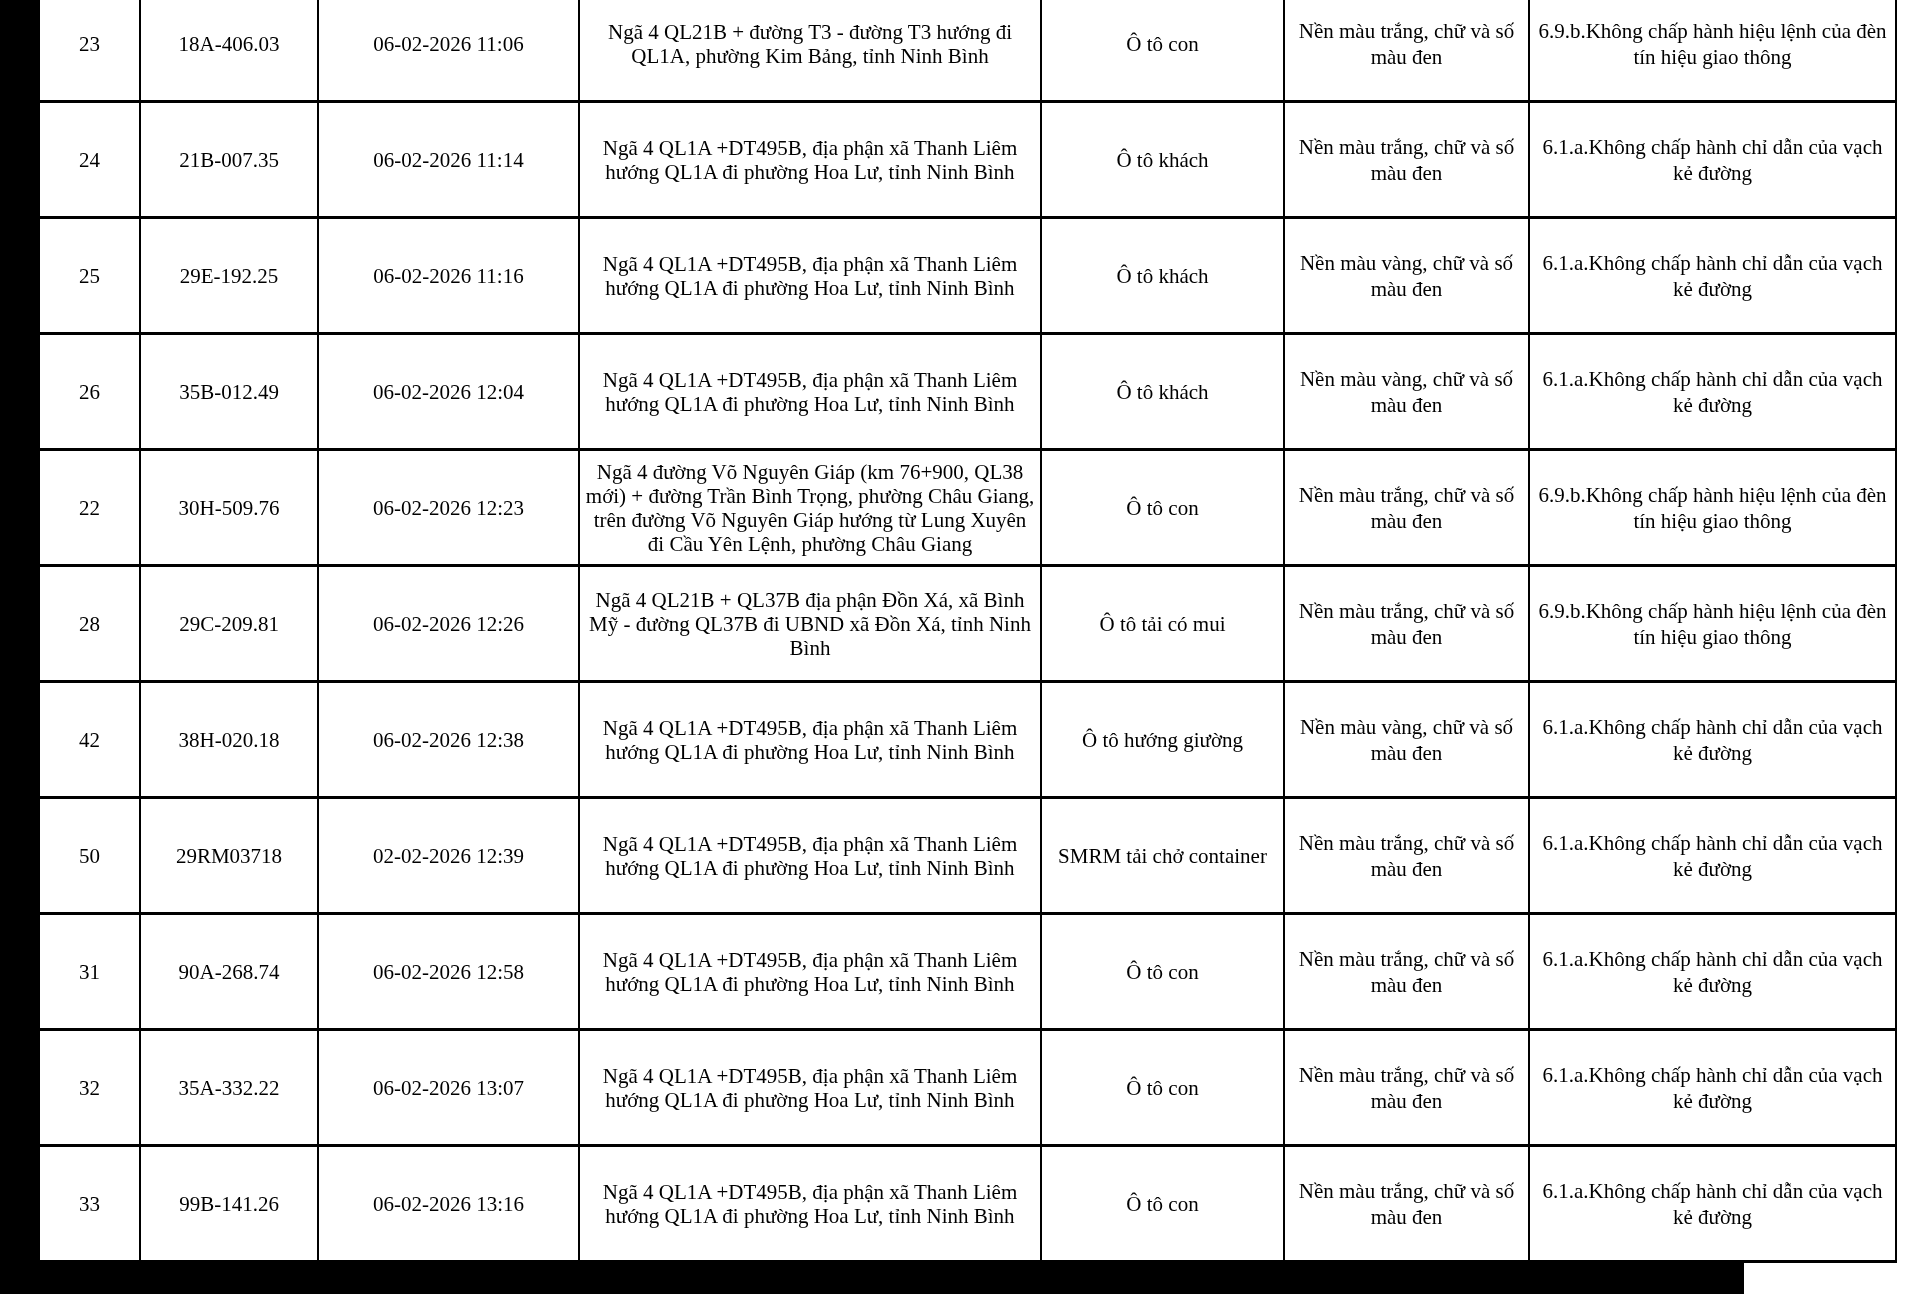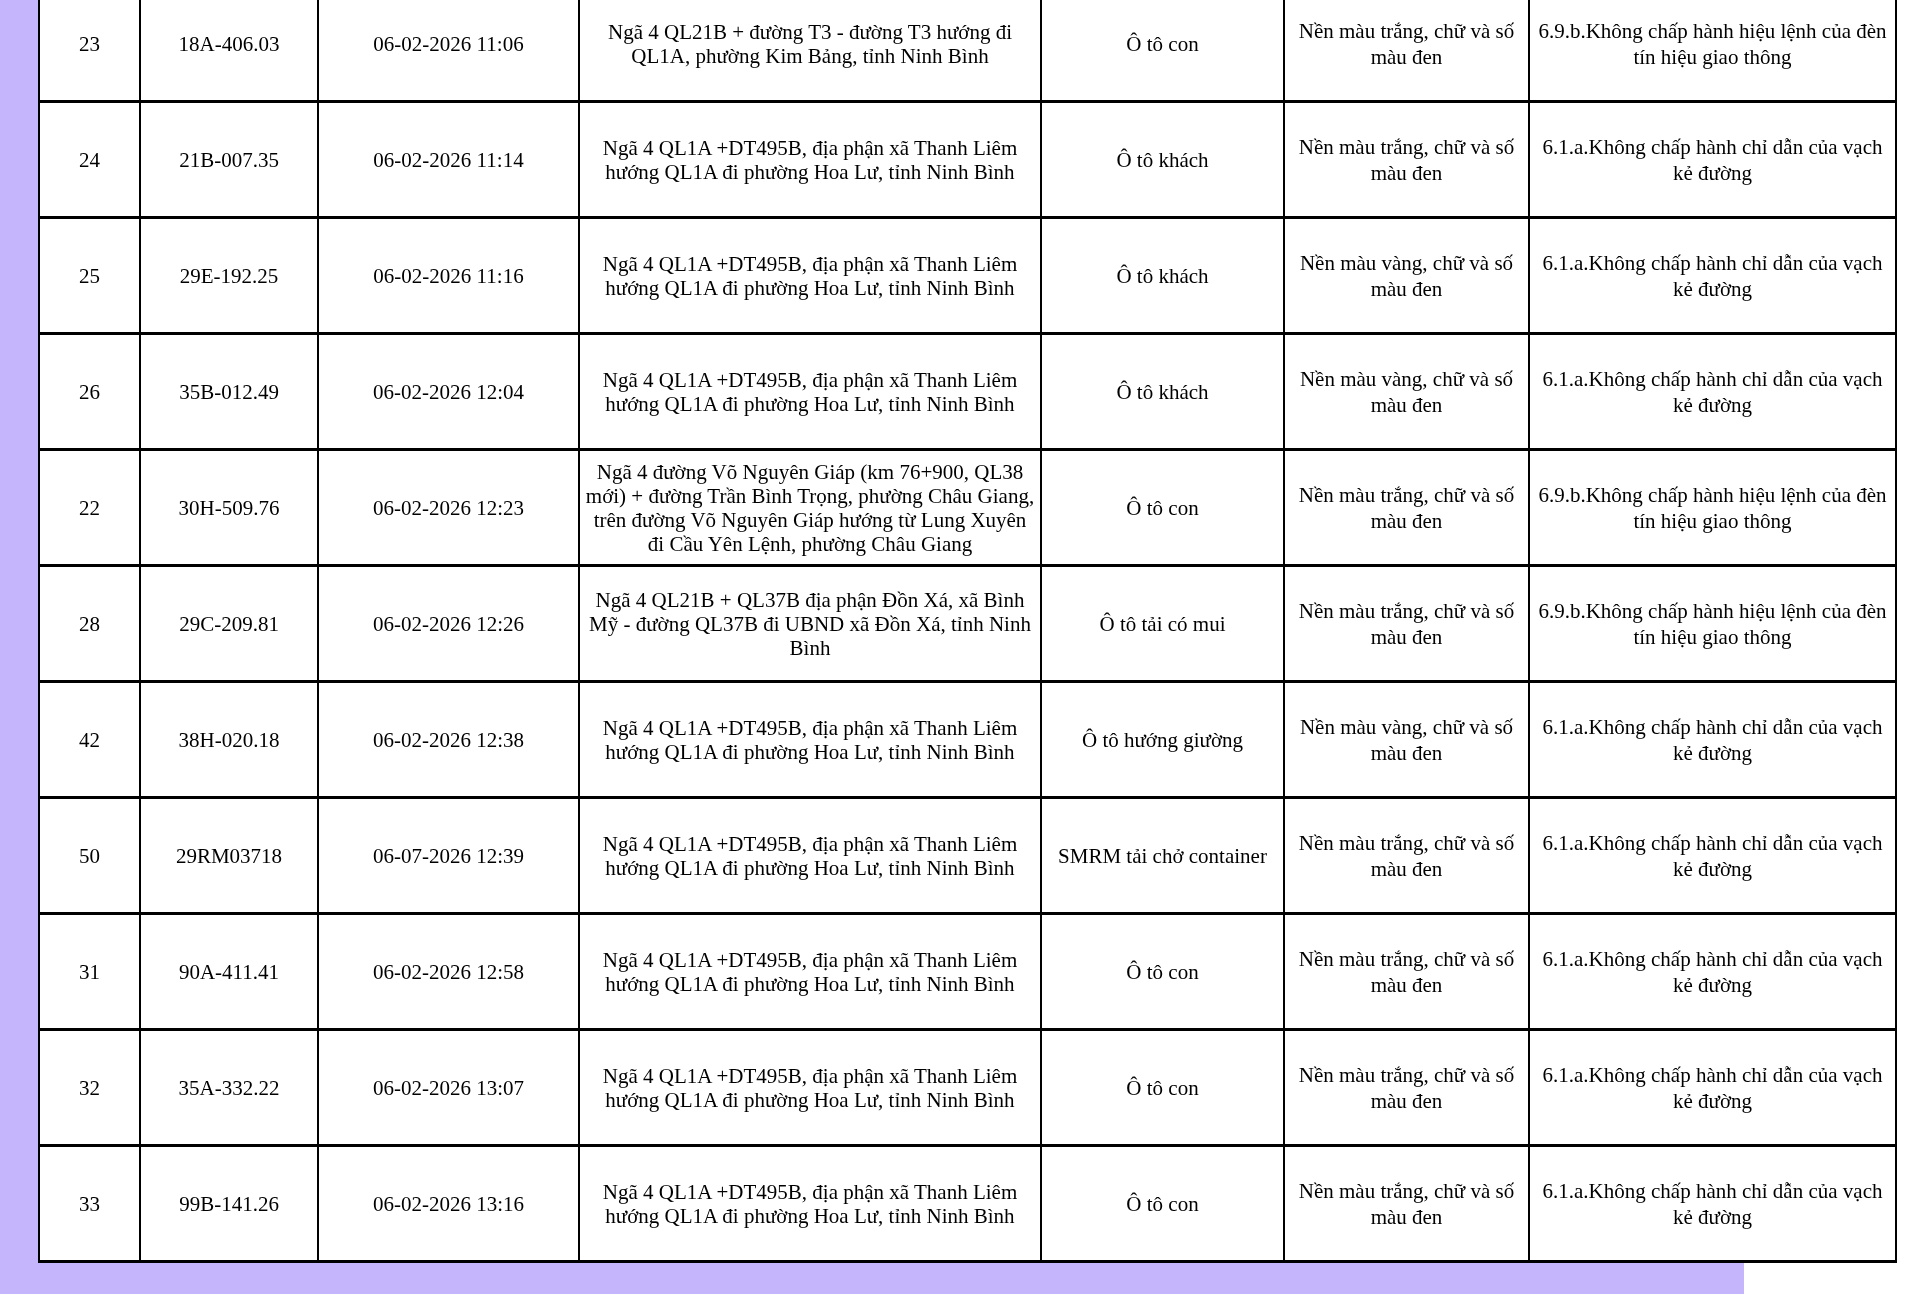--- a/index.html
+++ b/index.html
@@ -9,21 +9,21 @@
     width: 1920px;
     height: 1294px;
     overflow: hidden;
     font-family: "Liberation Serif", "DejaVu Serif", serif;
     color: #000000;
   }
   .page {
     position: relative;
     width: 1744px;
     height: 1294px;
-    background: #c4b5fd;
+    background: #000000;
   }
   table.violations {
     position: absolute;
     left: 38px;
     top: -16px;
     border-collapse: collapse;
     table-layout: fixed;
     width: 1857px;
     background: #ffffff;
   }
@@ -342,21 +342,21 @@
               <span>50</span>
             </div>
           </td>
           <td>
             <div class="cell">
               <span>29RM03718</span>
             </div>
           </td>
           <td>
             <div class="cell">
-              <span>06-07-2026 12:39</span>
+              <span>02-02-2026 12:39</span>
             </div>
           </td>
           <td class="loc">
             <div class="cell">
               <span>Ngã 4 QL1A +DT495B, địa phận xã Thanh Liêm hướng QL1A đi phường Hoa Lư, tỉnh Ninh Bình</span>
             </div>
           </td>
           <td>
             <div class="cell">
               <span>SMRM tải chở container</span>
@@ -375,21 +375,21 @@
         </tr>
 
         <tr>
           <td>
             <div class="cell">
               <span>31</span>
             </div>
           </td>
           <td>
             <div class="cell">
-              <span>90A-411.41</span>
+              <span>90A-268.74</span>
             </div>
           </td>
           <td>
             <div class="cell">
               <span>06-02-2026 12:58</span>
             </div>
           </td>
           <td class="loc">
             <div class="cell">
               <span>Ngã 4 QL1A +DT495B, địa phận xã Thanh Liêm hướng QL1A đi phường Hoa Lư, tỉnh Ninh Bình</span>

